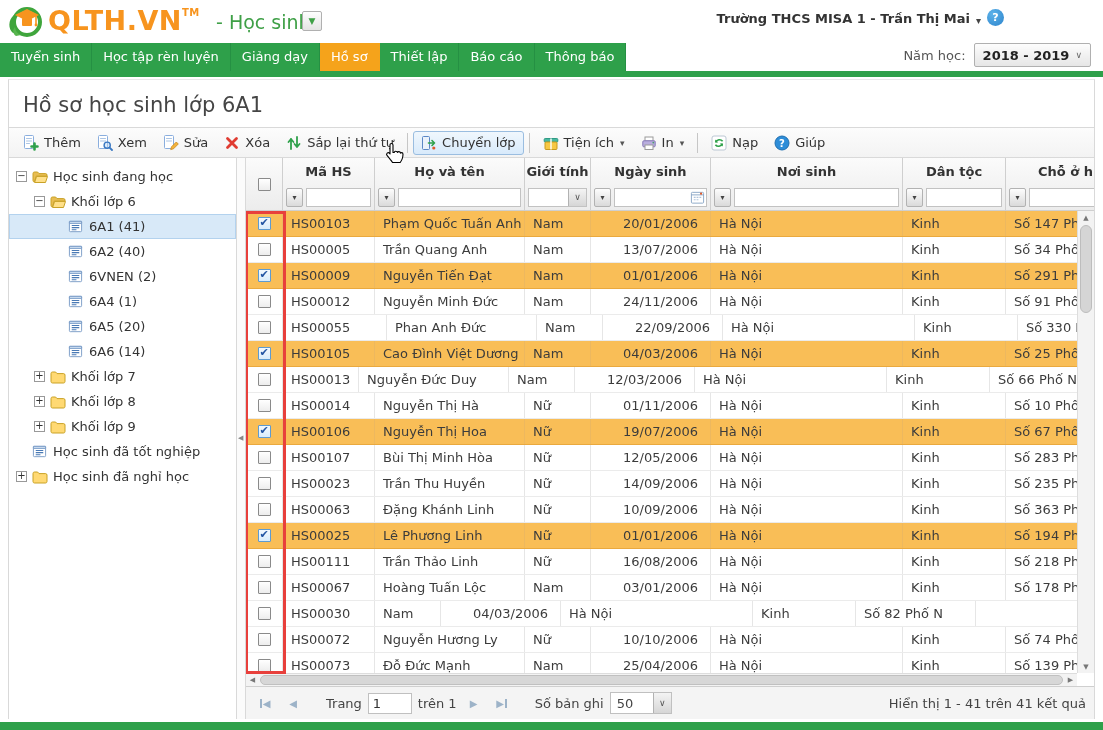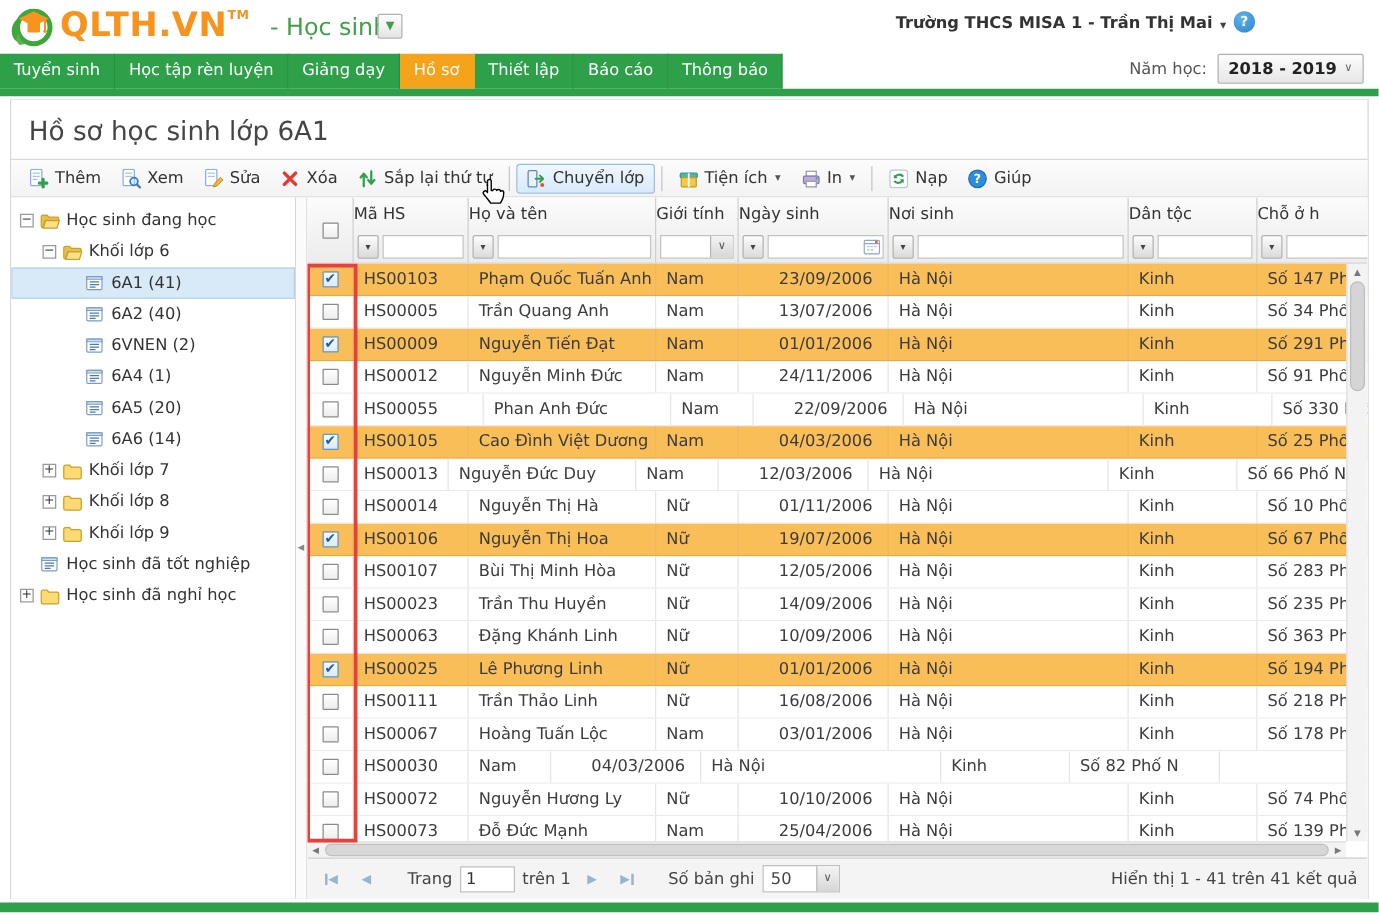--- a/index.html
+++ b/index.html
@@ -51,21 +51,21 @@
   .ticon{width:16px;height:16px;margin-right:5px;flex:none;}
   .ticon svg{display:block;}
   .tlabel{font-size:13px;color:#333;}
   .splitter{width:9px;border-right:1px solid #d9d9d9;background:#fbfbfb;position:relative;cursor:col-resize;}
   .split-arrow{position:absolute;top:276px;left:1px;font-size:7px;color:#888;}
   
   .gridwrap{flex:1;position:relative;overflow:hidden;background:#fff;}
   .ghead{display:flex;height:53px;background:linear-gradient(#fbfbfb,#ececec);border-bottom:1px solid #cfcfcf;}
   .gcol{border-right:1px solid #cfcfcf;display:flex;flex-direction:column;flex:none;}
   .gcol.cbcol{align-items:center;justify-content:center;}
-  .glabel{height:27px;line-height:27px;font-weight:normal;font-size:13px;color:#333;overflow:hidden;white-space:nowrap;}
+  .glabel{height:27px;line-height:27px;text-align:center;font-weight:bold;font-size:13px;color:#333;overflow:hidden;white-space:nowrap;}
   .gfilter{height:26px;display:flex;align-items:center;padding:0 3px;gap:3px;}
   .fdd{width:17px;height:19px;background:linear-gradient(#fdfdfd,#dadada);border:1px solid #b2b2b2;border-radius:2px;font-size:8px;color:#444;display:flex;align-items:center;justify-content:center;flex:none;cursor:pointer;}
   .finput{flex:1;height:19px;background:#fff;border:1px solid #c2c2c2;position:relative;min-width:0;}
   .fsel-btn{position:absolute;right:0;top:0;bottom:0;width:18px;background:linear-gradient(#f4f4f4,#d6d6d6);border-left:1px solid #b2b2b2;font-size:9px;color:#555;display:flex;align-items:center;justify-content:center;}
   .cal{position:absolute;right:1px;top:1px;width:15px;height:15px;cursor:pointer;}
   .gbody{height:462px;overflow:hidden;}
   .grow{display:flex;height:26px;line-height:25px;border-bottom:1px solid #ebebeb;background:#fff;cursor:pointer;}
   .grow.sel{background:#F9BE57;border-bottom-color:#eaa93e;}
   .gcell{flex:none;padding:0 8px;border-right:1px solid #e6e6e6;overflow:hidden;white-space:nowrap;font-size:13px;color:#3c3c3c;}
   .grow.sel .gcell{border-right-color:#edb85f;}
@@ -457,21 +457,21 @@
           </div>
         </div>
       <div class="gbody" id="gbody">
           <div class="grow sel">
             <div class="gcell cb" style="width:37px">
               <span class="cbx checked"></span>
             </div>
             <div class="gcell c0" style="width:92px">HS00103</div>
             <div class="gcell c1" style="width:150px">Phạm Quốc Tuấn Anh</div>
             <div class="gcell c2" style="width:66px">Nam</div>
-            <div class="gcell c3" style="width:120px">23/09/2006</div>
+            <div class="gcell c3" style="width:120px">20/01/2006</div>
             <div class="gcell c4" style="width:192px">Hà Nội</div>
             <div class="gcell c5" style="width:103px">Kinh</div>
             <div class="gcell c6" style="width:120px">Số 147 Phố</div>
           </div>
           <div class="grow">
             <div class="gcell cb" style="width:37px">
               <span class="cbx"></span>
             </div>
             <div class="gcell c0" style="width:92px">HS00005</div>
             <div class="gcell c1" style="width:150px">Trần Quang Anh</div>

